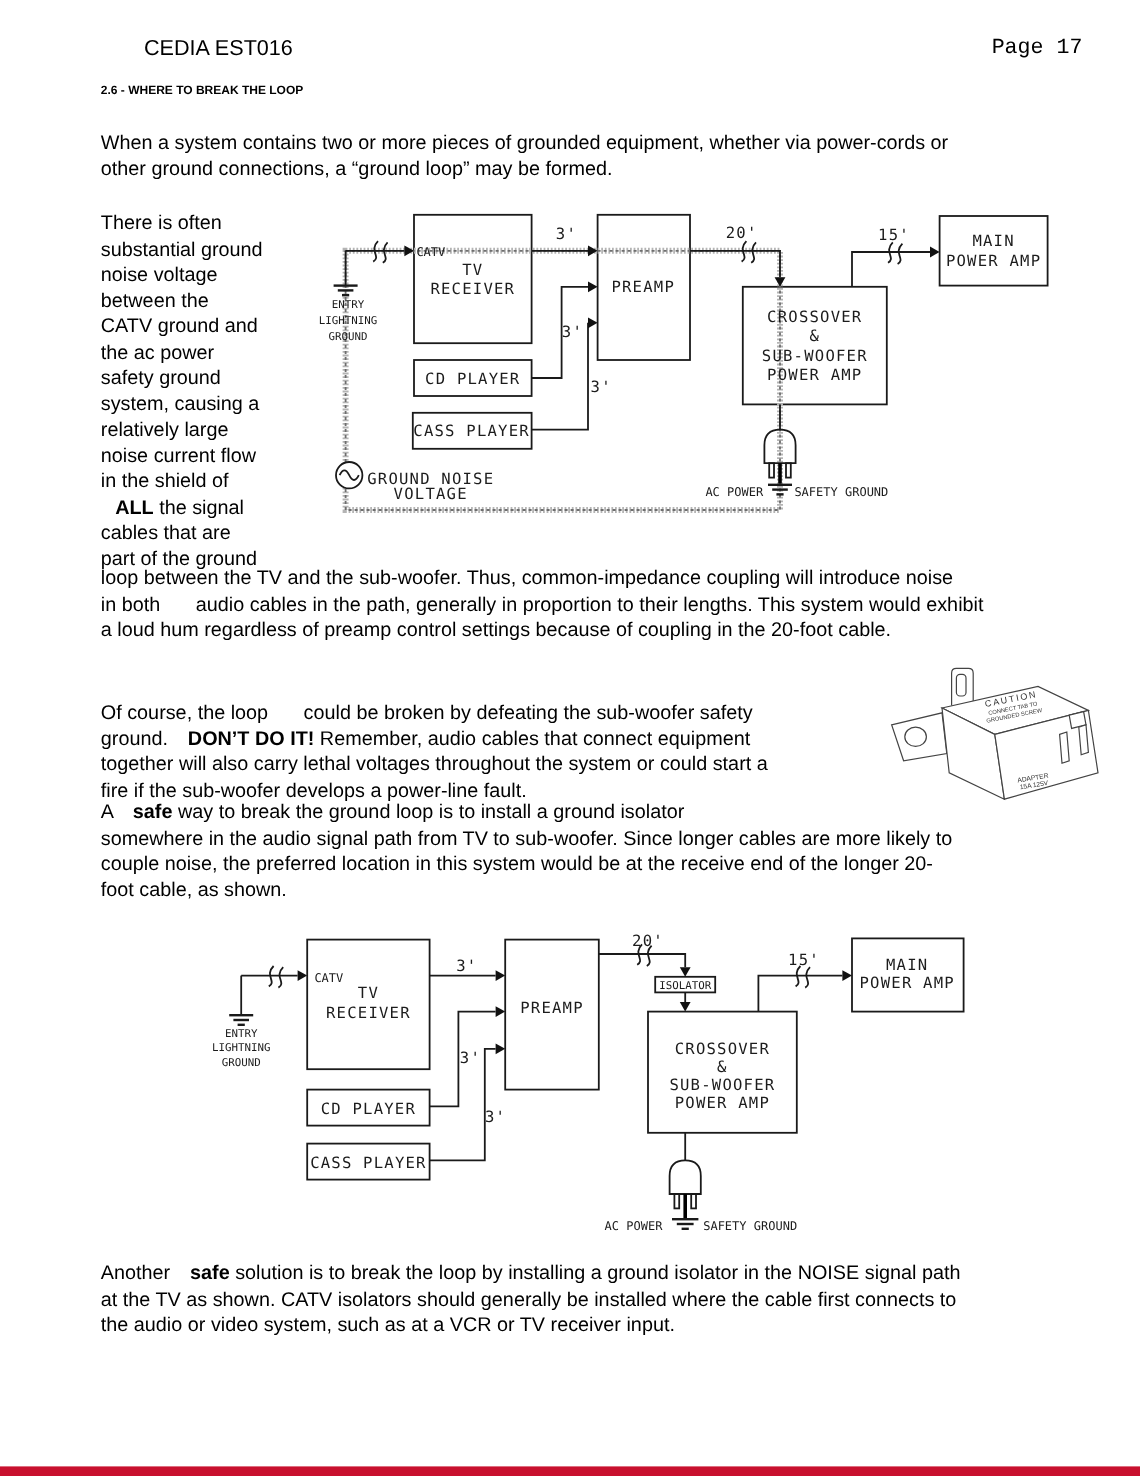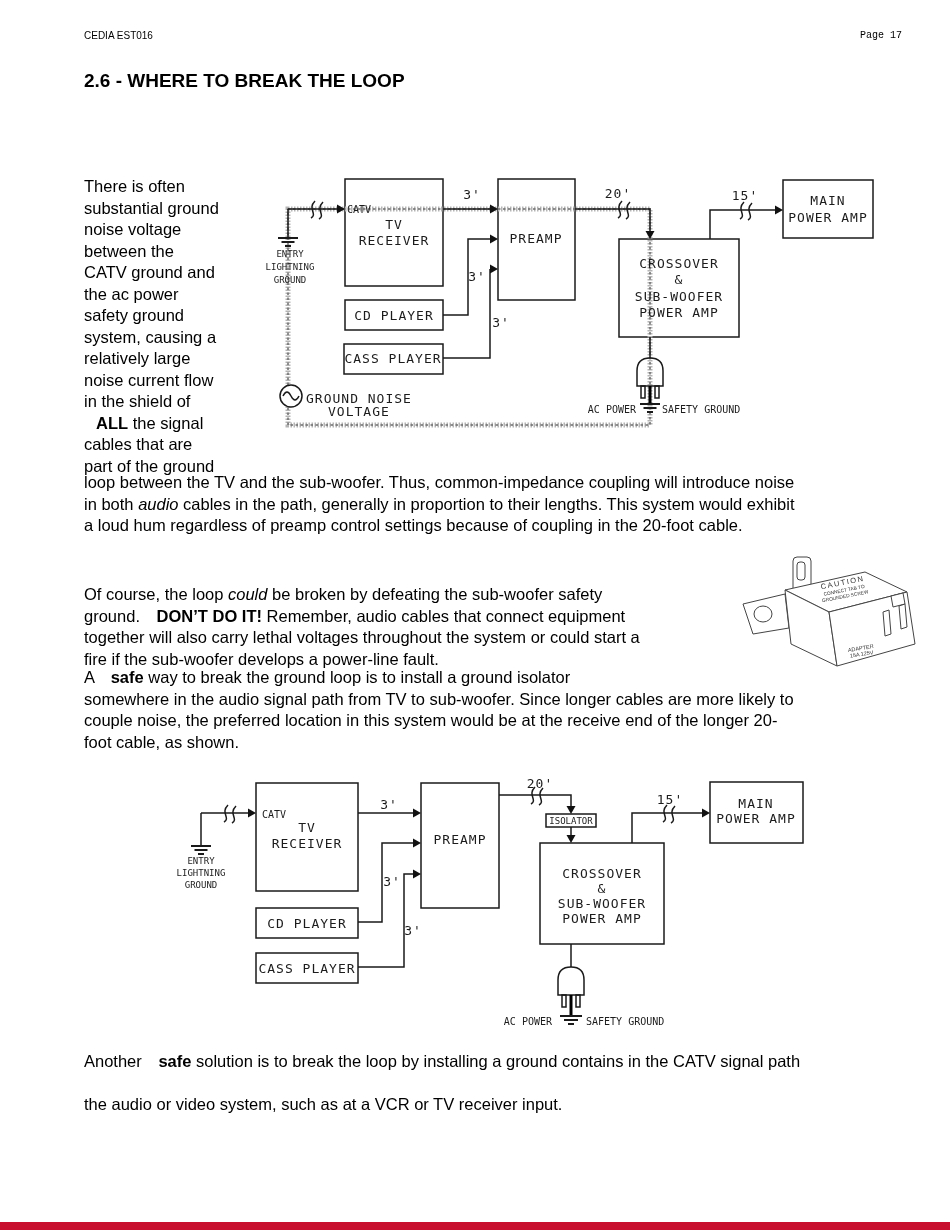--- a/index.html
+++ b/index.html
@@ -1,25 +1,25 @@
 <!DOCTYPE html>
 <html><head>
 <meta charset="utf-8">
 <style>
   html,body{margin:0;padding:0;background:#fff;}
   .page{position:relative;width:950px;height:1230px;background:#ffffff;overflow:hidden;
         font-family:"Liberation Sans",sans-serif;color:#000;}
-  .hdr{position:absolute;top:30px;font-size:10px;}
+  .hdr{position:absolute;top:30px;font-size:18px;margin-left:36px;}
   .hdr-left{left:84px;}
   .hdr-center{left:0;right:0;text-align:center;font-weight:bold;letter-spacing:.2px;}
   .hdr-right{right:48px;font-family:Liberation Mono, monospace;}
-  .h2{position:absolute;left:84px;top:70px;font-size:19px;font-weight:bold;}
+  .h2{position:absolute;left:84px;top:70px;font-size:10px;font-weight:bold;}
   .para{position:absolute;font-size:16.5px;line-height:21.5px;}
   .b{font-weight:bold;margin-left:12px;}
-  .i{font-style:italic;}
+  .i{margin-left:25px;}
   #p-intro{left:84px;top:109px;width:840px;}
   #p-sidebar{left:84px;top:176px;width:175px;}
   #p-loop{left:84px;top:472px;width:840px;}
   #p-dont{left:84px;top:584px;width:660px;}
   #p-safe{left:84px;top:667px;width:845px;}
   #p-another{left:84px;top:1051px;width:845px;}
   svg{position:absolute;}
   #diagram1{left:250px;top:172px;}
   #diagram2{left:140px;top:770px;}
   #adapter{left:735px;top:548px;}
@@ -38,25 +38,26 @@
 </head>
 <body>
 
 <div class="page">
 
   <div class="hdr hdr-left">CEDIA EST016</div>
   <div class="hdr hdr-right">Page 17</div>
 
   <div class="h2">2.6 - WHERE TO BREAK THE LOOP</div>
 
+  <div class="para" id="p-intro"><span>When a system contains two or more pieces of grounded equipment, whether via power-cords or</span><br><span>other ground connections, a “ground loop” may be formed.</span></div>
   <div class="para" id="p-sidebar"><span>There is often</span><br><span>substantial ground</span><br><span>noise voltage</span><br><span>between the</span><br><span>CATV ground and</span><br><span>the ac power</span><br><span>safety ground</span><br><span>system, causing a</span><br><span>relatively large</span><br><span>noise current flow</span><br><span>in the shield of</span><br><span class="b">ALL</span><span> the signal</span><br><span>cables that are</span><br><span>part of the ground</span></div>
   <div class="para" id="p-loop"><span>loop between the TV and the sub-woofer. Thus, common-impedance coupling will introduce noise</span><br><span>in both </span><span class="i">audio</span><span> cables in the path, generally in proportion to their lengths. This system would exhibit</span><br><span>a loud hum regardless of preamp control settings because of coupling in the 20-foot cable.</span></div>
   <div class="para" id="p-dont"><span>Of course, the loop </span><span class="i">could</span><span> be broken by defeating the sub-woofer safety</span><br><span>ground. </span><span class="b">DON’T DO IT!</span><span> Remember, audio cables that connect equipment</span><br><span>together will also carry lethal voltages throughout the system or could start a</span><br><span>fire if the sub-woofer develops a power-line fault.</span></div>
   <div class="para" id="p-safe"><span>A </span><span class="b">safe</span><span> way to break the ground loop is to install a ground isolator</span><br><span>somewhere in the audio signal path from TV to sub-woofer. Since longer cables are more likely to</span><br><span>couple noise, the preferred location in this system would be at the receive end of the longer 20-</span><br><span>foot cable, as shown.</span></div>
-  <div class="para" id="p-another"><span>Another </span><span class="b">safe</span><span> solution is to break the loop by installing a ground contains in the CATV signal path</span><br><br><span>the audio or video system, such as at a VCR or TV receiver input.</span></div>
+  <div class="para" id="p-another"><span>Another </span><span class="b">safe</span><span> solution is to break the loop by installing a ground isolator in the NOISE signal path</span><br><span>at the TV as shown. CATV isolators should generally be installed where the cable first connects to</span><br><span>the audio or video system, such as at a VCR or TV receiver input.</span></div>
 
   <svg id="diagram1" width="690" height="268">
 
     <rect class="dbox" x="95" y="7" width="98" height="107"></rect>
     <rect class="dbox" x="95" y="128" width="98" height="30"></rect>
     <rect class="dbox" x="94" y="172" width="99" height="30"></rect>
     <rect class="dbox" x="248" y="7" width="77" height="121"></rect>
     <rect class="dbox" x="369" y="67" width="120" height="98"></rect>
     <rect class="dbox" x="533" y="8" width="90" height="58"></rect>
 

